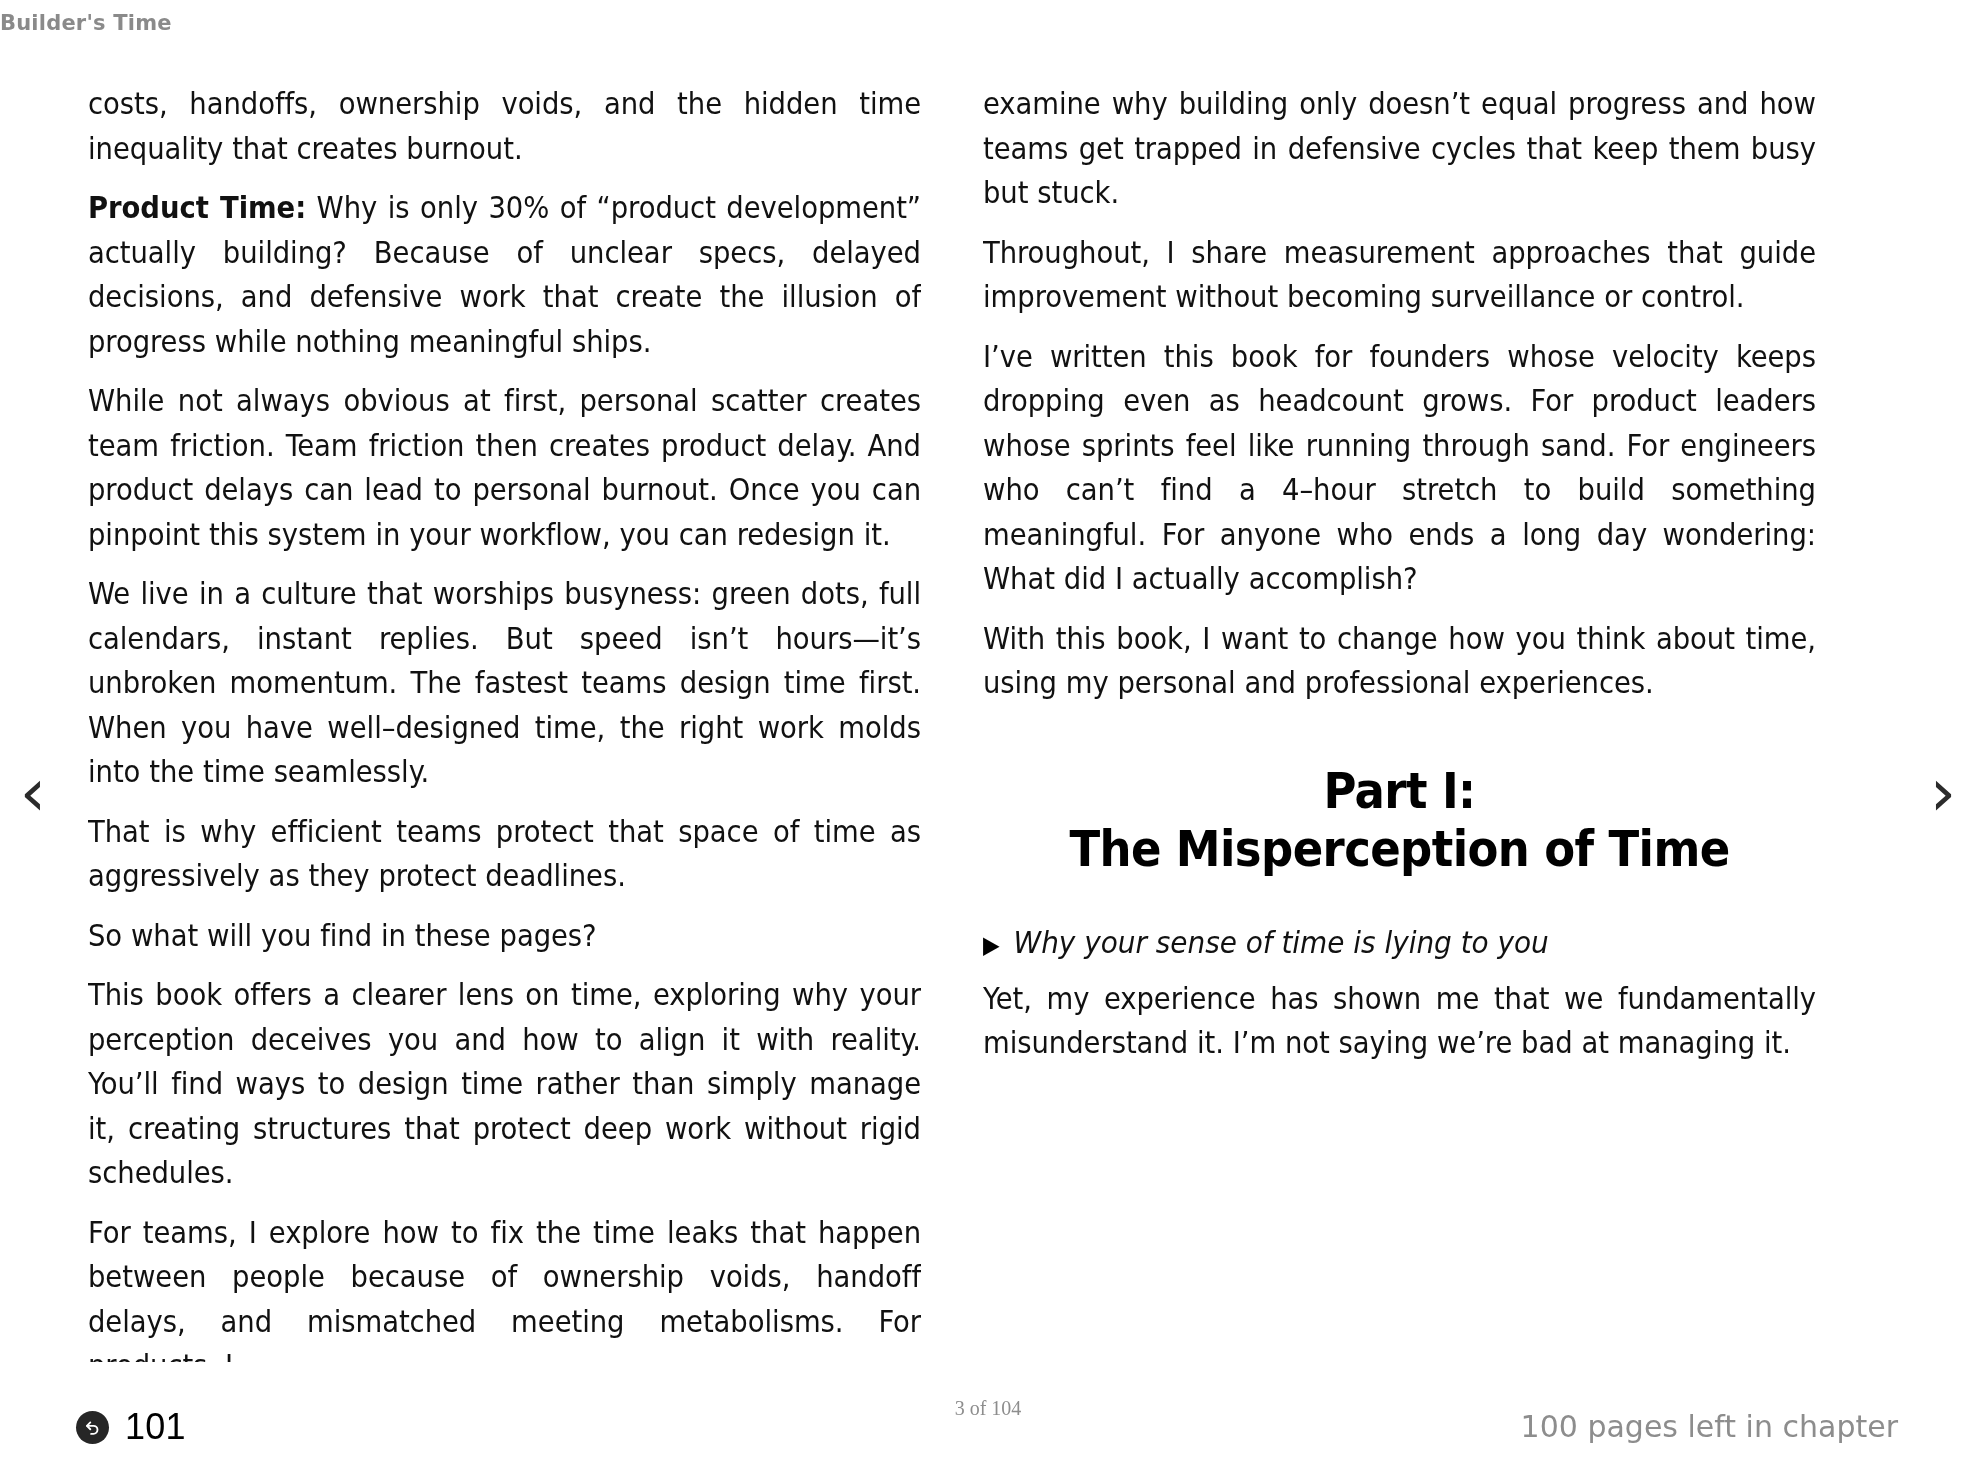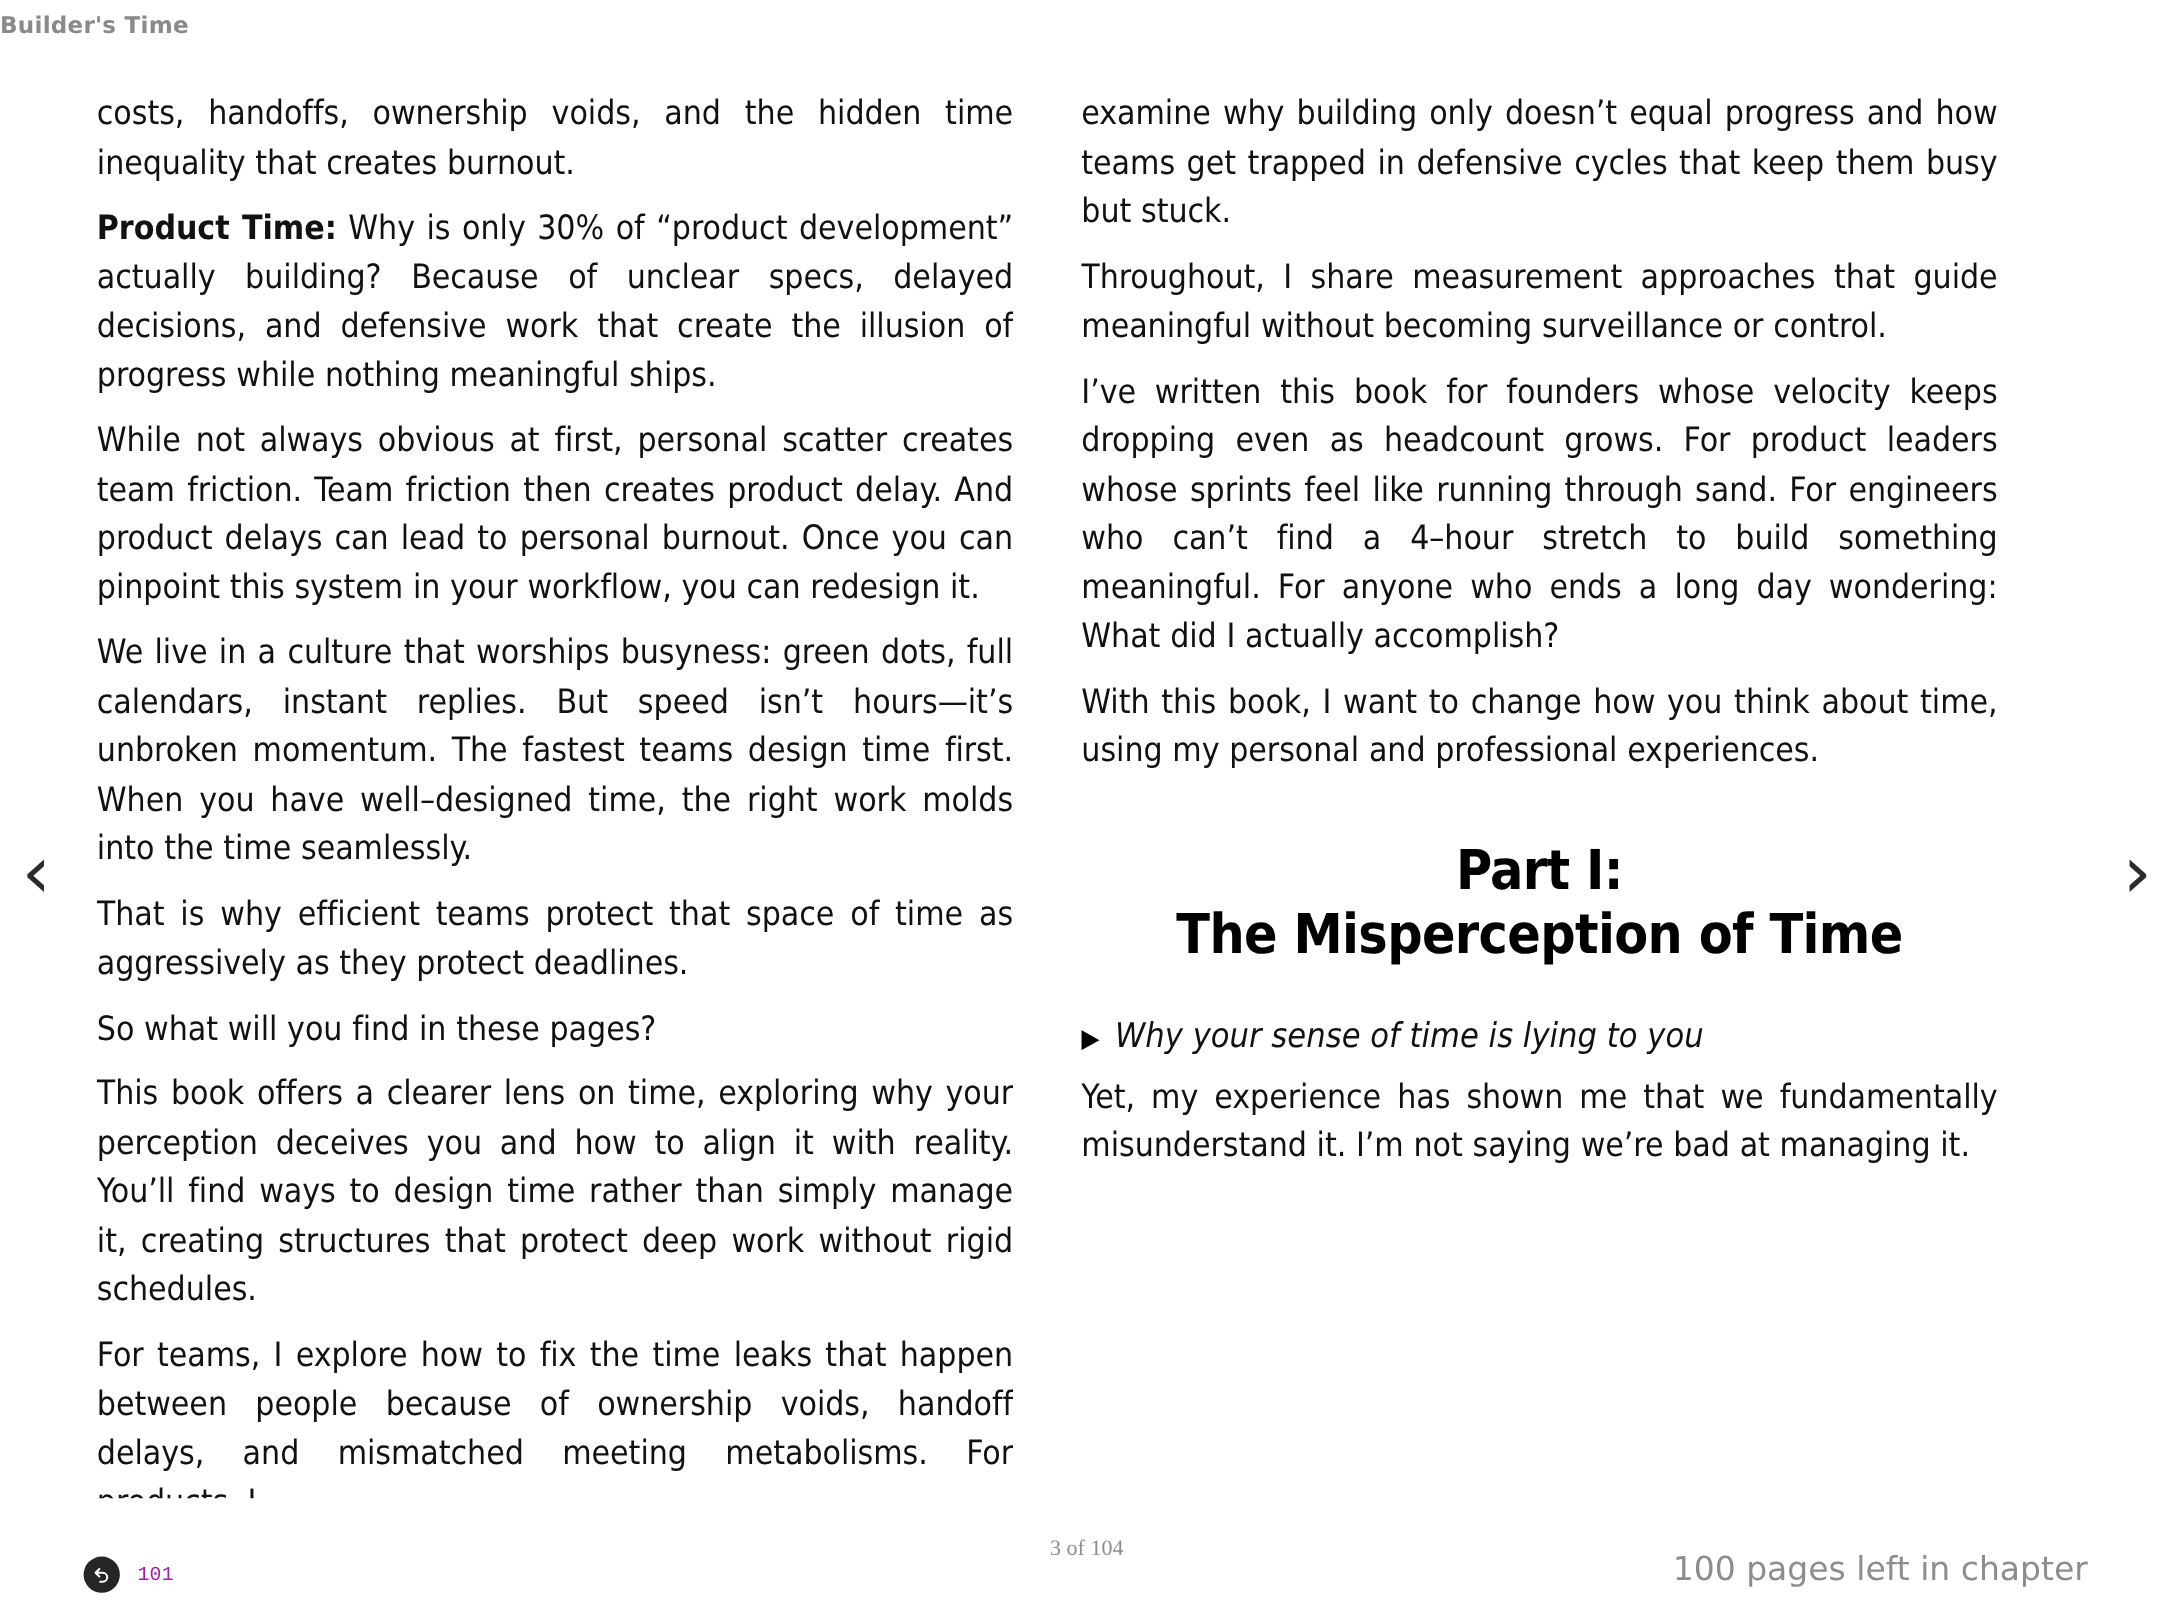--- a/index.html
+++ b/index.html
@@ -145,23 +145,23 @@
     height: 33px;
     border-radius: 50%;
     background: #262626;
     display: flex;
     align-items: center;
     justify-content: center;
     cursor: pointer;
   }
   .back-badge svg { display: block; }
   .loc-number {
-    font-family: Liberation Mono, monospace;
-    font-size: 18px;
-    color: #a21caf;
+    font-family: Liberation Sans, sans-serif;
+    font-size: 36px;
+    color: #000000;
     letter-spacing: 0.2px;
   }
   .footer-center {
     position: absolute;
     left: 0;
     width: 1976px;
     bottom: 46px;
     text-align: center;
     font-family: Liberation Serif, serif;
     font-size: 20px;
@@ -192,21 +192,21 @@
       <p class="para"><span>While not always obvious at first, personal scatter creates team friction. Team friction then creates product delay. And product delays can lead to personal burnout. Once you can pinpoint this system in your workflow, you can redesign it.</span></p>
       <p class="para"><span>We live in a culture that worships busyness: green dots, full calendars, instant replies. But speed isn’t hours—it’s unbroken momentum. The fastest teams design time first. When you have well–designed time, the right work molds into the time seamlessly.</span></p>
       <p class="para"><span>That is why efficient teams protect that space of time as aggressively as they protect deadlines.</span></p>
       <p class="para"><span>So what will you find in these pages?</span></p>
       <p class="para"><span>This book offers a clearer lens on time, exploring why your perception deceives you and how to align it with reality. You’ll find ways to design time rather than simply manage it, creating structures that protect deep work without rigid schedules.</span></p>
       <p class="para clip-bottom"><span>For teams, I explore how to fix the time leaks that happen between people because of ownership voids, handoff delays, and mismatched meeting metabolisms. For products, I</span></p>
     </div>
 
     <div class="column">
       <p class="para"><span>examine why building only doesn’t equal progress and how teams get trapped in defensive cycles that keep them busy but stuck.</span></p>
-      <p class="para"><span>Throughout, I share measurement approaches that guide meaningful without becoming surveillance or control.</span></p>
+      <p class="para"><span>Throughout, I share measurement approaches that guide improvement without becoming surveillance or control.</span></p>
       <p class="para"><span>I’ve written this book for founders whose velocity keeps dropping even as headcount grows. For product leaders whose sprints feel like running through sand. For engineers who can’t find a 4–hour stretch to build something meaningful. For anyone who ends a long day wondering: What did I actually accomplish?</span></p>
       <p class="para"><span>With this book, I want to change how you think about time, using my personal and professional experiences.</span></p>
 
       <h1 class="part-title">
         <span class="line1">Part I:</span>
         <span class="line2">The Misperception of Time</span>
       </h1>
 
       <div class="section-heading">
         <span class="tri">▶</span>

